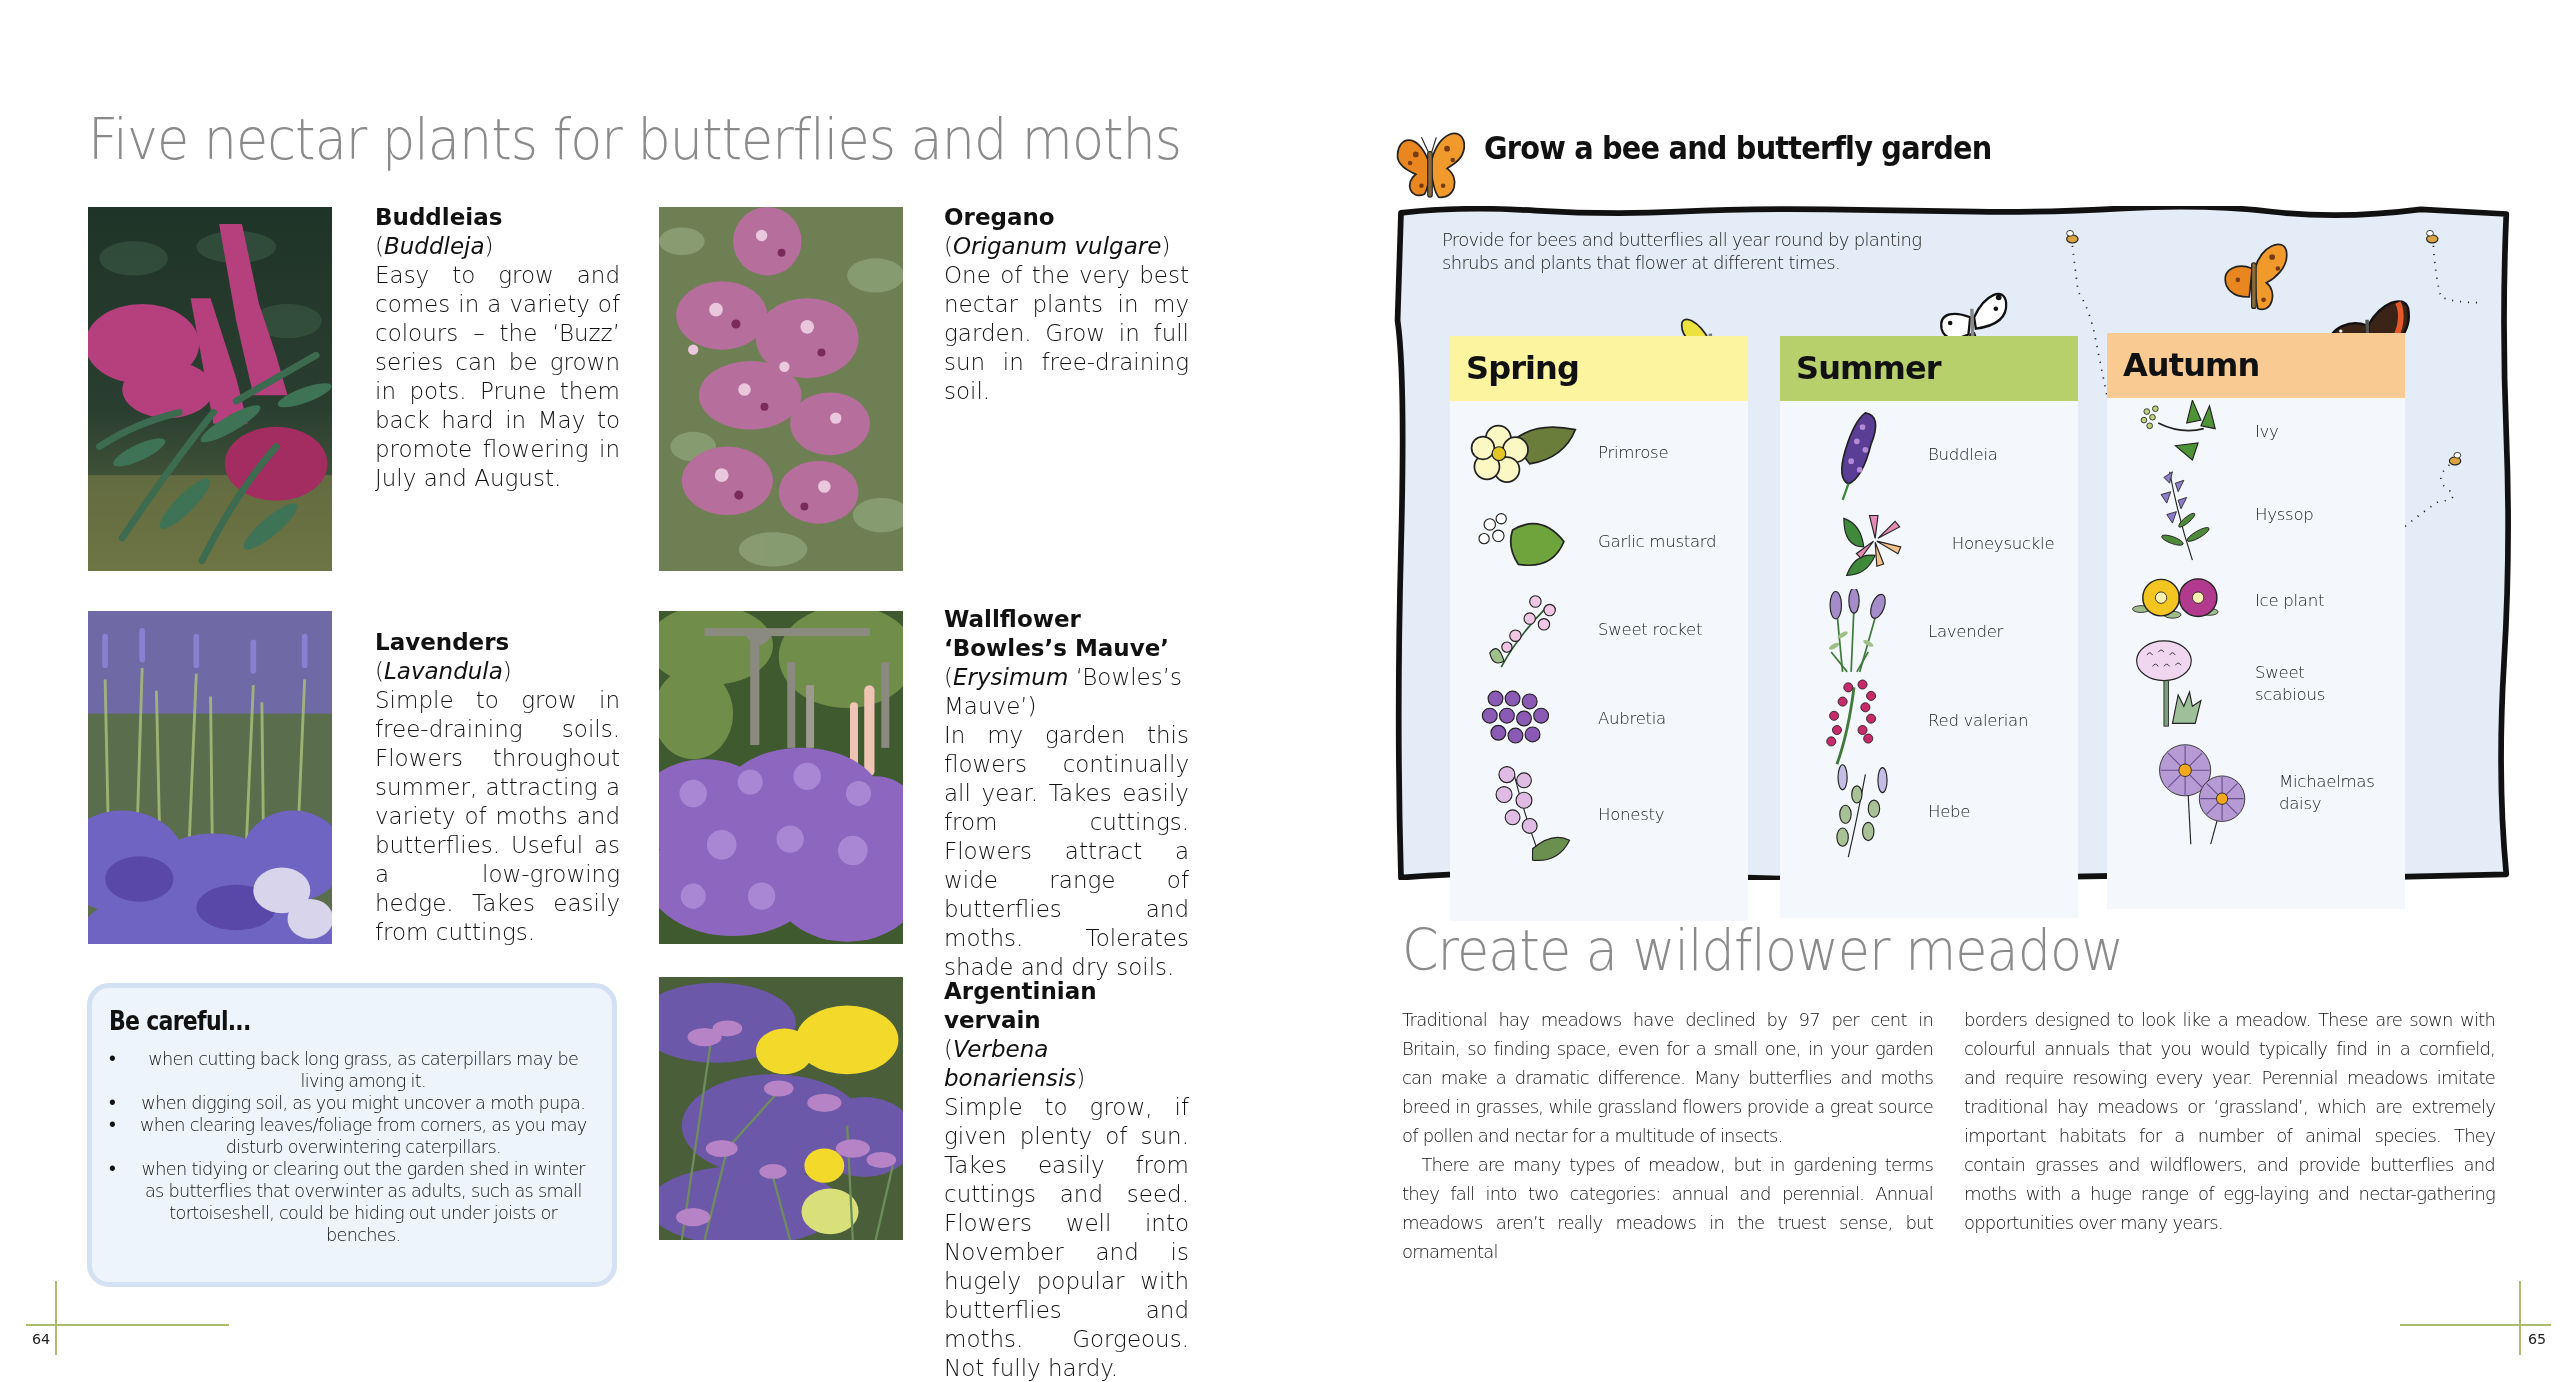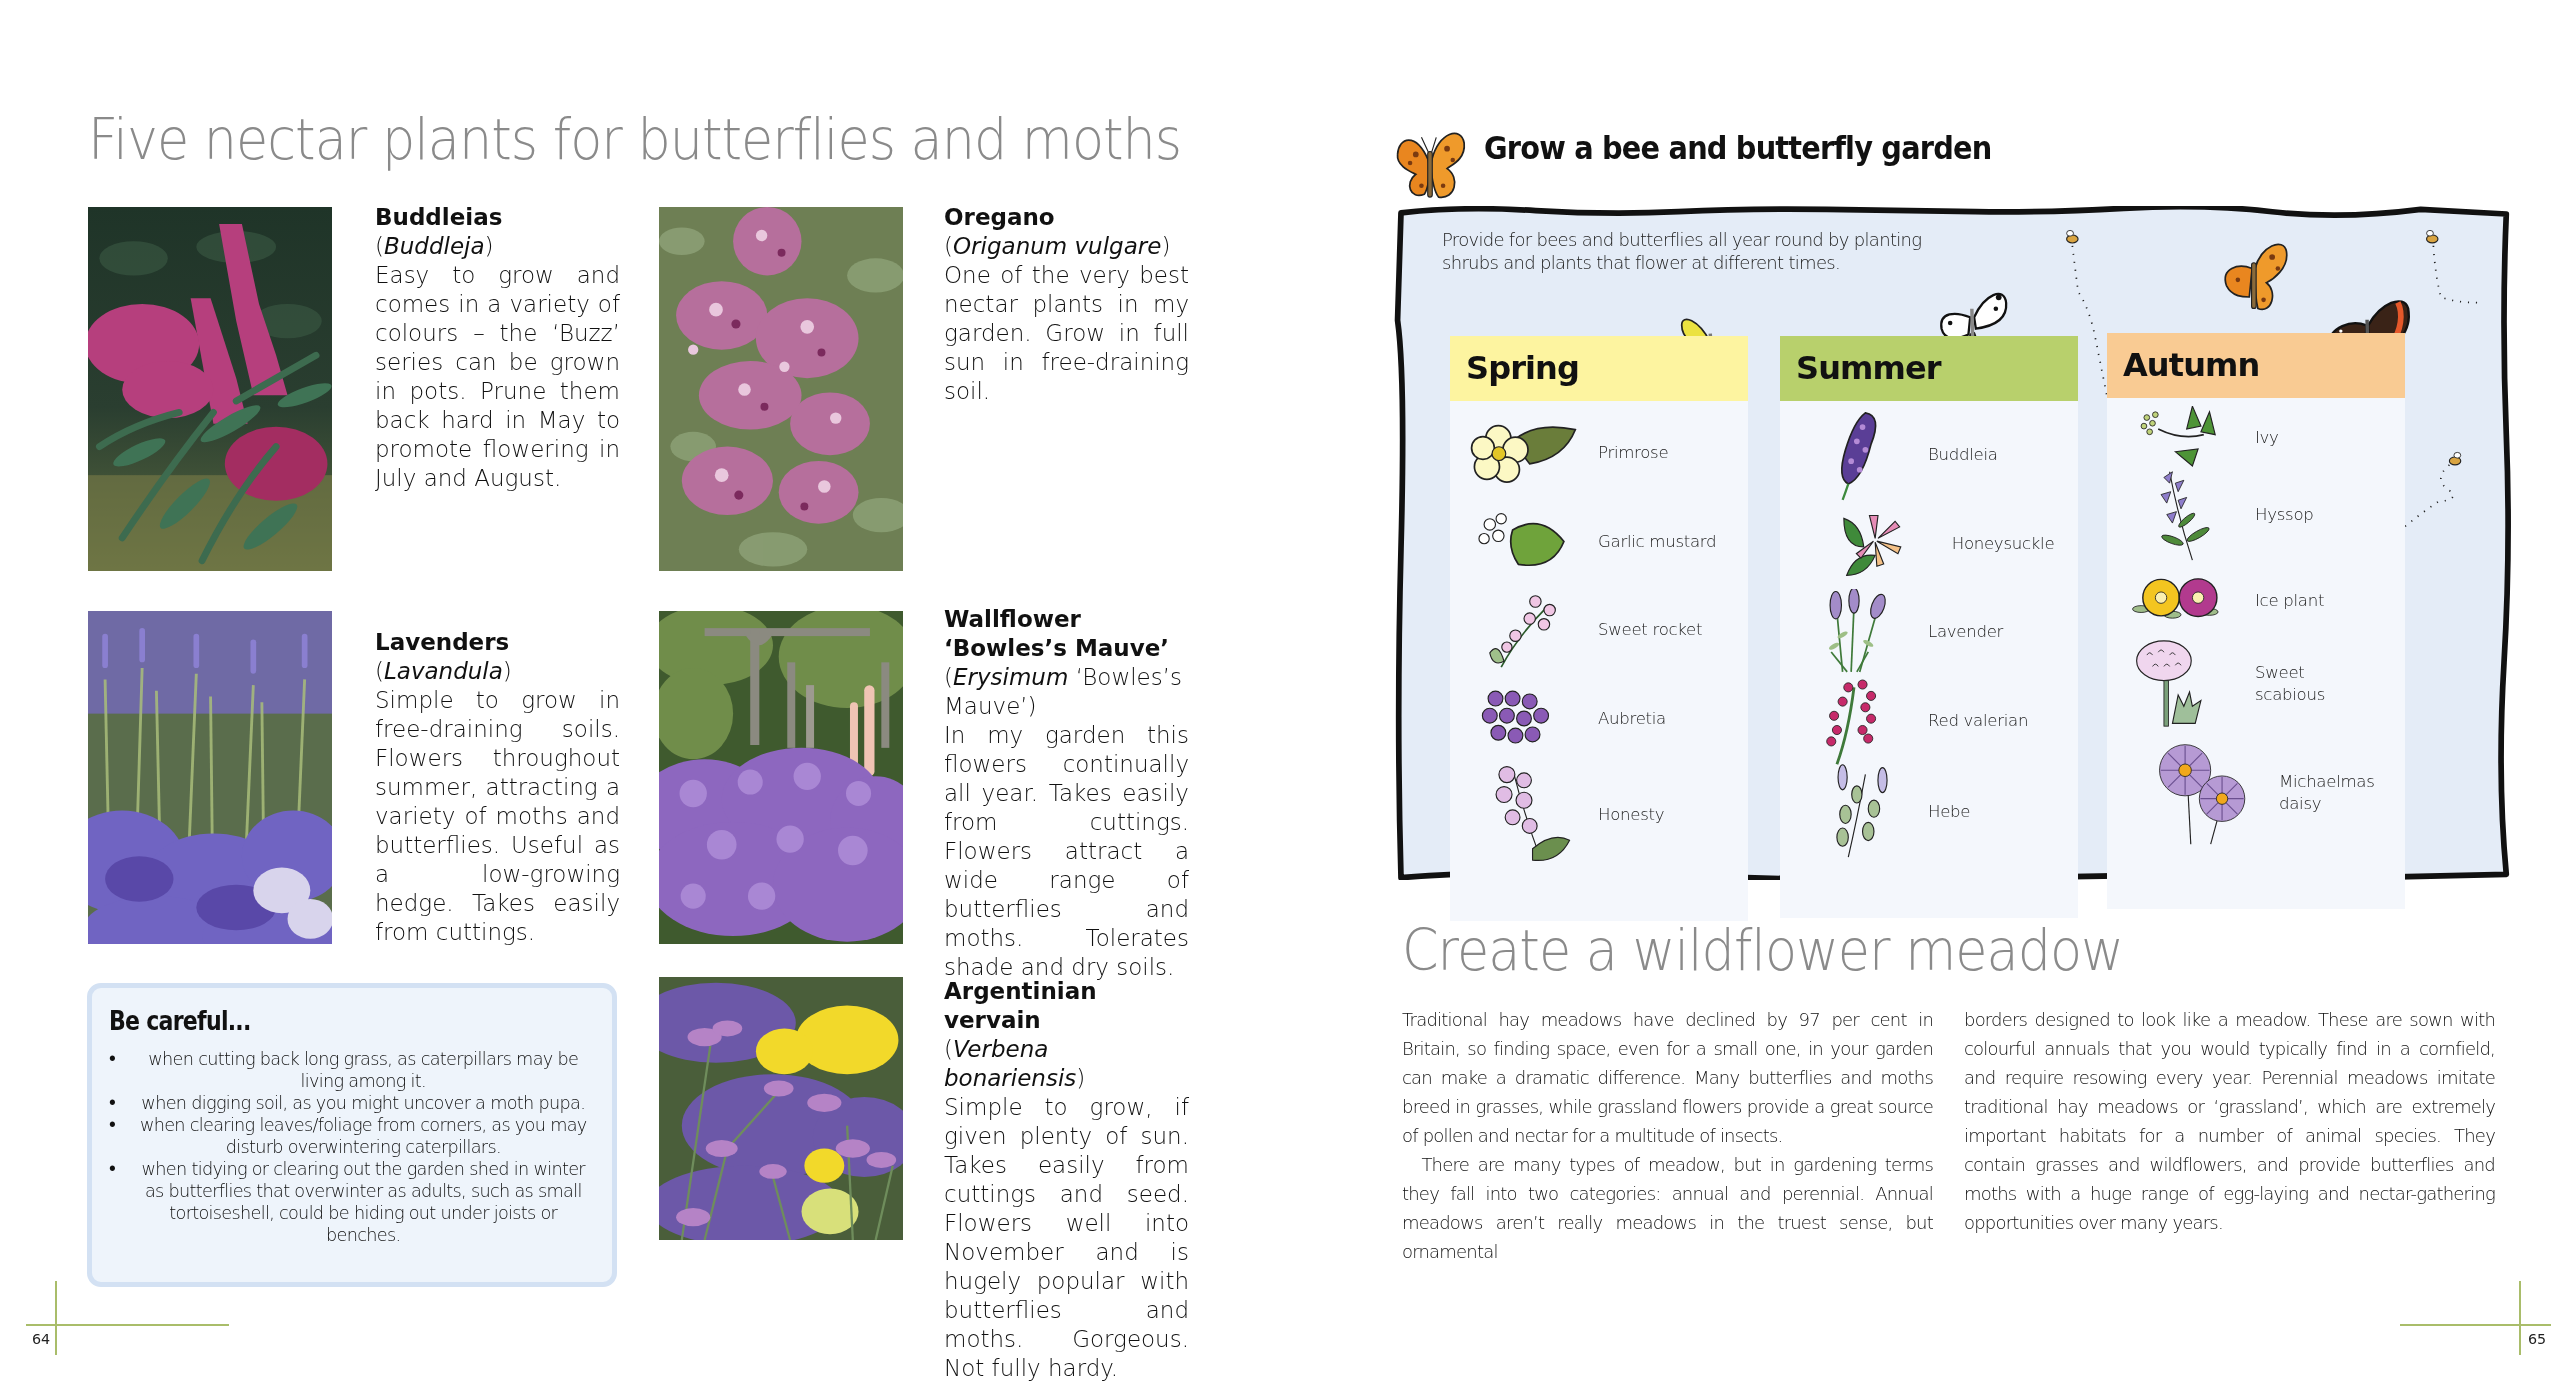--- a/index.html
+++ b/index.html
@@ -24,21 +24,21 @@
     font-family: "DejaVu Sans", sans-serif; font-size: 23px; line-height: 29px;
     text-align: justify; color: #111; font-weight: 300;
   }
   .plant-text .pname { font-weight: bold; display: block; text-align: left; }
   .plant-text .latin { display: block; text-align: left; }
   .plant-text .latin i { }
   .plant-text .desc { display: block; }
 
   .careful-box {
     position: absolute; left: 87px; top: 983px; width: 530px; height: 304px;
-    background: #eef4fb; border: 5.7px solid #d3e1f3; border-radius: 14px;
+    background: #eef4fb; border: 5.7px solid #d3e1f3; border-radius: 22px;
     padding: 11.4px 23px 0 17px;
   }
   .careful-title {
     font-family: "DejaVu Sans", sans-serif; font-weight: bold; font-size: 26px;
     letter-spacing: -0.9px; margin-top: 6.9px; margin-bottom: 11.4px;
     transform: scaleX(0.85); transform-origin: left;
   }
   .careful-list { list-style: none; text-align: center; }
   .careful-list li {
     position: relative; padding-left: 28.5px;
@@ -623,21 +623,21 @@
         </svg>
       </div>
       <span class="lbl">Hebe</span>
     </div>
   </div>
 </div>
 
 <div class="season-col" style="left:2107px;top:333px;width:298px;">
   <div class="season-head" style="background:#f9cb93;">Autumn</div>
   <div class="season-body" style="height:511px;">
-    <div class="season-item" style="top:8px;height:63px;text-align:center;">
+    <div class="season-item" style="top:2px;height:63px;text-align:center;">
       <div class="ill">
         <svg width="114" height="63" viewBox="0 0 200 110">
           <g fill="#bfd27a" stroke="#222" stroke-width="1.5">
               <circle cx="40" cy="20" r="5"></circle>
               <circle cx="50" cy="30" r="5"></circle>
               <circle cx="35" cy="35" r="5"></circle>
               <circle cx="55" cy="15" r="5"></circle>
               <circle cx="45" cy="45" r="5"></circle>
             </g>
           <path d="M60 40 Q100 60 140 50" stroke="#222" stroke-width="3" fill="none"></path>

